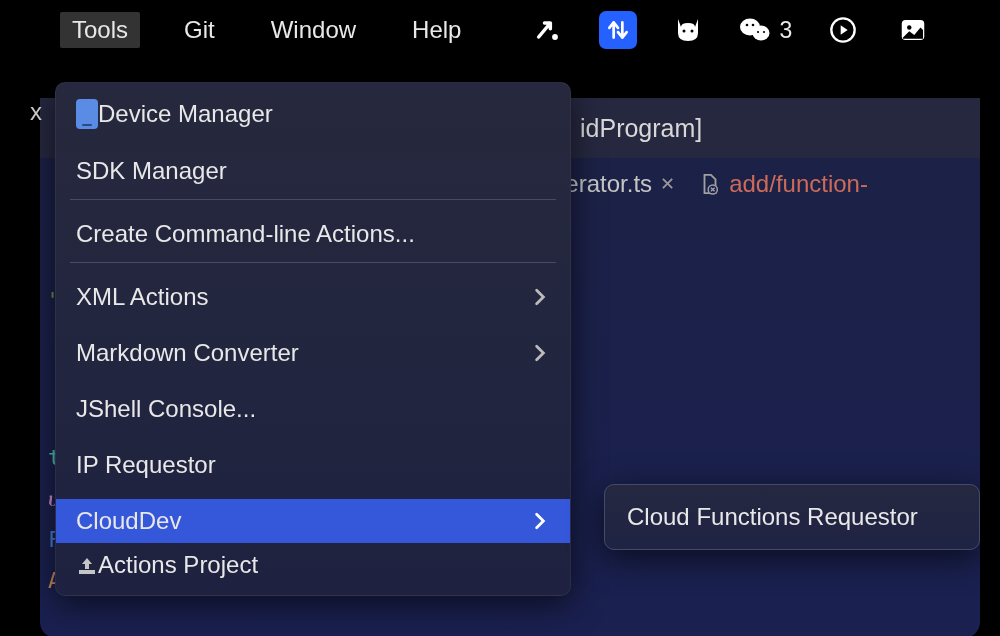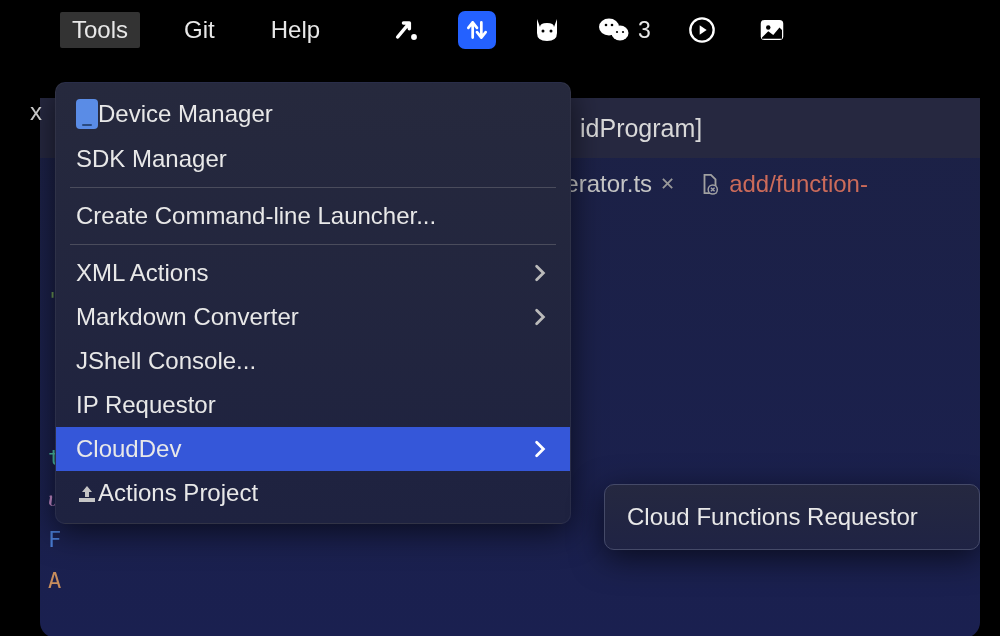--- a/index.html
+++ b/index.html
@@ -122,20 +122,21 @@
       border: 1px solid rgba(255,255,255,0.05);
     }
     .dropdown-item {
       display: flex;
       align-items: center;
       padding: 8px 20px;
       position: relative;
     }
     .dropdown-item.no-icon {
       padding-left: 20px;
+      margin-top: 12px;
     }
     .dropdown-item.selected {
       background: #3557d9;
     }
     .dropdown-submenu-indicator {
       margin-left: auto;
       color: #bbb;
       padding-right: 4px;
     }
     .dropdown-item.selected .dropdown-submenu-indicator {
@@ -193,20 +194,21 @@
       font-size: 23px;
     }
     svg { display: block; }
   </style>
 </head>
 <body>
 
 <div class="topbar">
   <span class="menu-item active">Tools</span>
   <span class="menu-item">Git</span>
+  <span class="menu-item">Window</span>
   <span class="menu-item">Help</span>
 
   <div class="topbar-icons">
     <span class="icon-box">
       <svg width="28" height="28" viewBox="0 0 24 24" fill="none" stroke="#fff" stroke-width="3" stroke-linecap="round">
         <path d="M4 18 L14 6 M14 6 L9 6 M14 6 L14 11"></path>
         <circle cx="18" cy="18" r="2.5" fill="#fff" stroke="none"></circle>
       </svg>
     </span>
     <span class="icon-box icon-updown">
@@ -281,21 +283,21 @@
 <div class="dropdown">
   <div class="dropdown-item">
     <span class="device-icon"></span>
     <span>Device Manager</span>
   </div>
   <div class="dropdown-item no-icon">
     <span>SDK Manager</span>
   </div>
   <div class="dropdown-divider"></div>
   <div class="dropdown-item no-icon">
-    <span>Create Command-line Launcher...</span>
+    <span>Create Command-line Actions...</span>
   </div>
   <div class="dropdown-divider"></div>
   <div class="dropdown-item no-icon">
     <span>XML Actions</span>
     <span class="dropdown-submenu-indicator">
       <svg width="12" height="18" viewBox="0 0 10 16" fill="none" stroke="currentColor" stroke-width="2.5" stroke-linecap="round">
           <path d="M2 2 L8 8 L2 14"></path>
         </svg>
     </span>
   </div>

